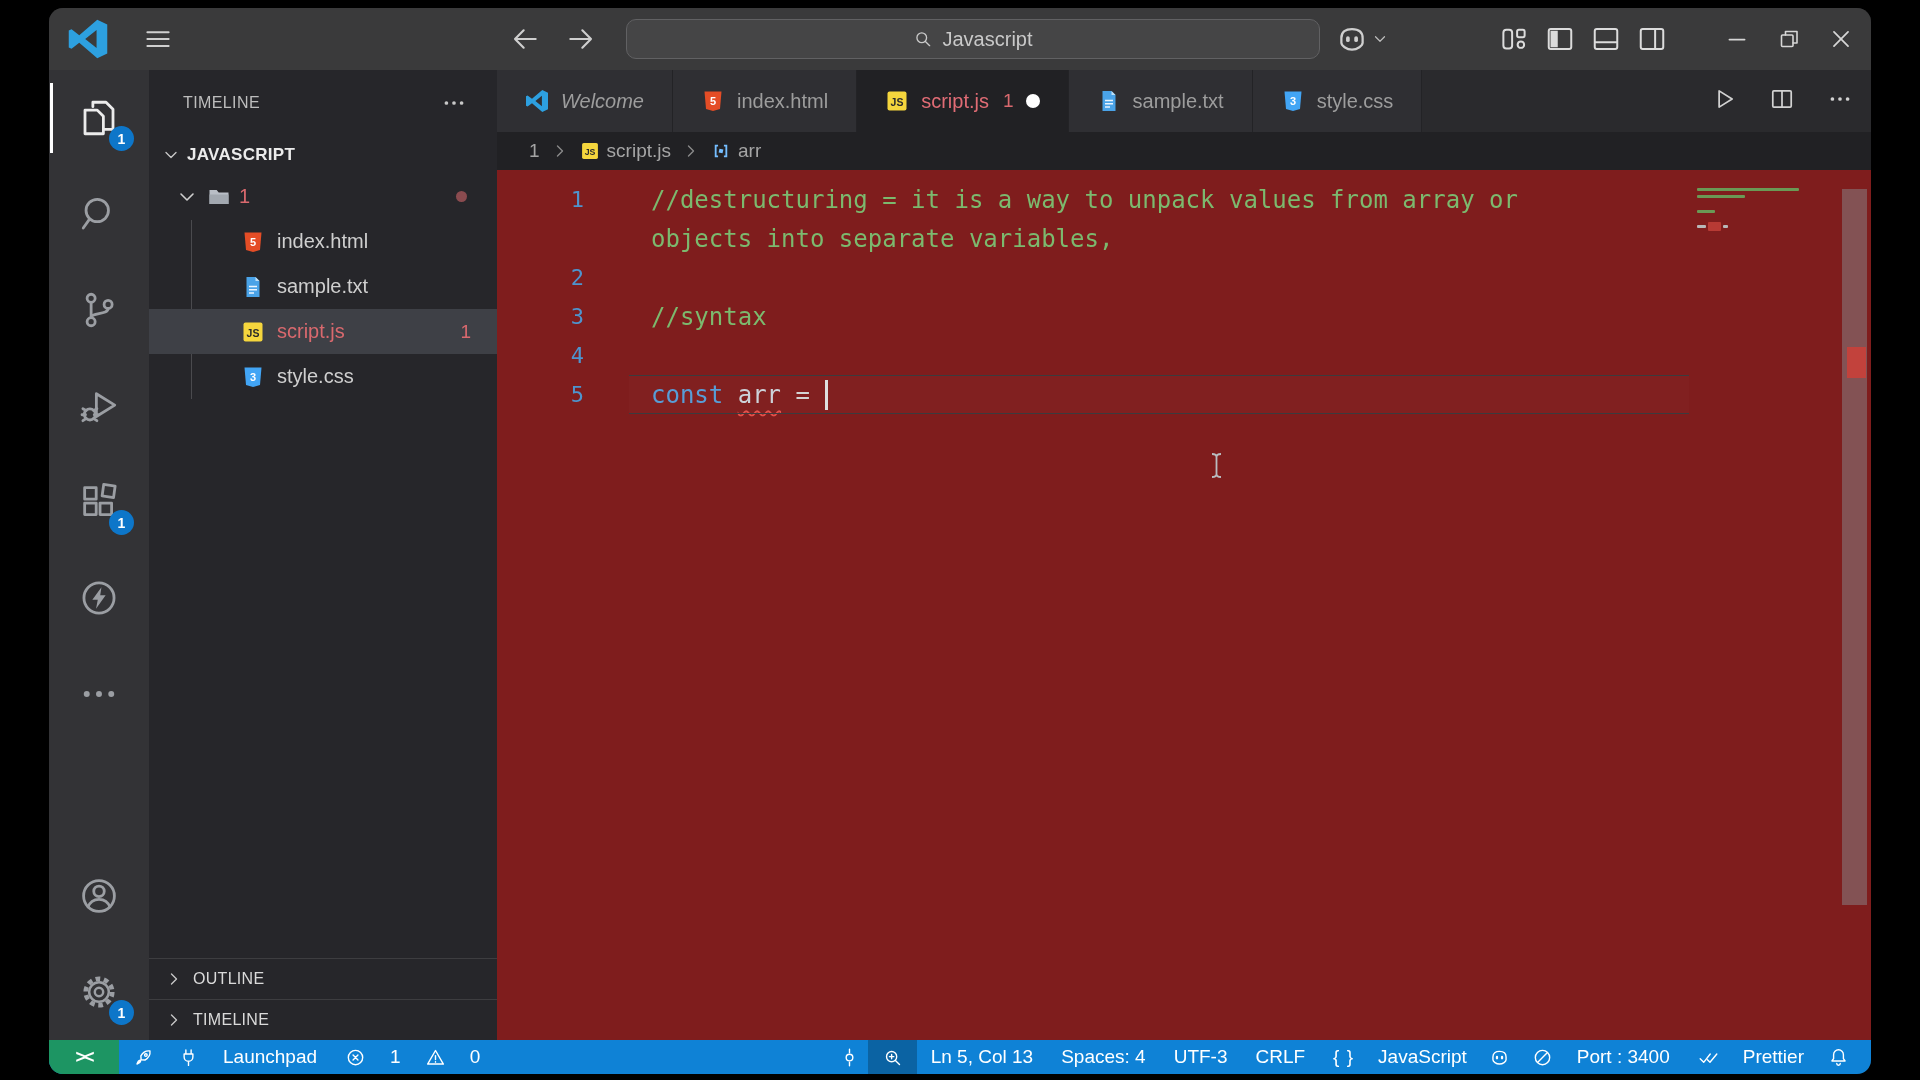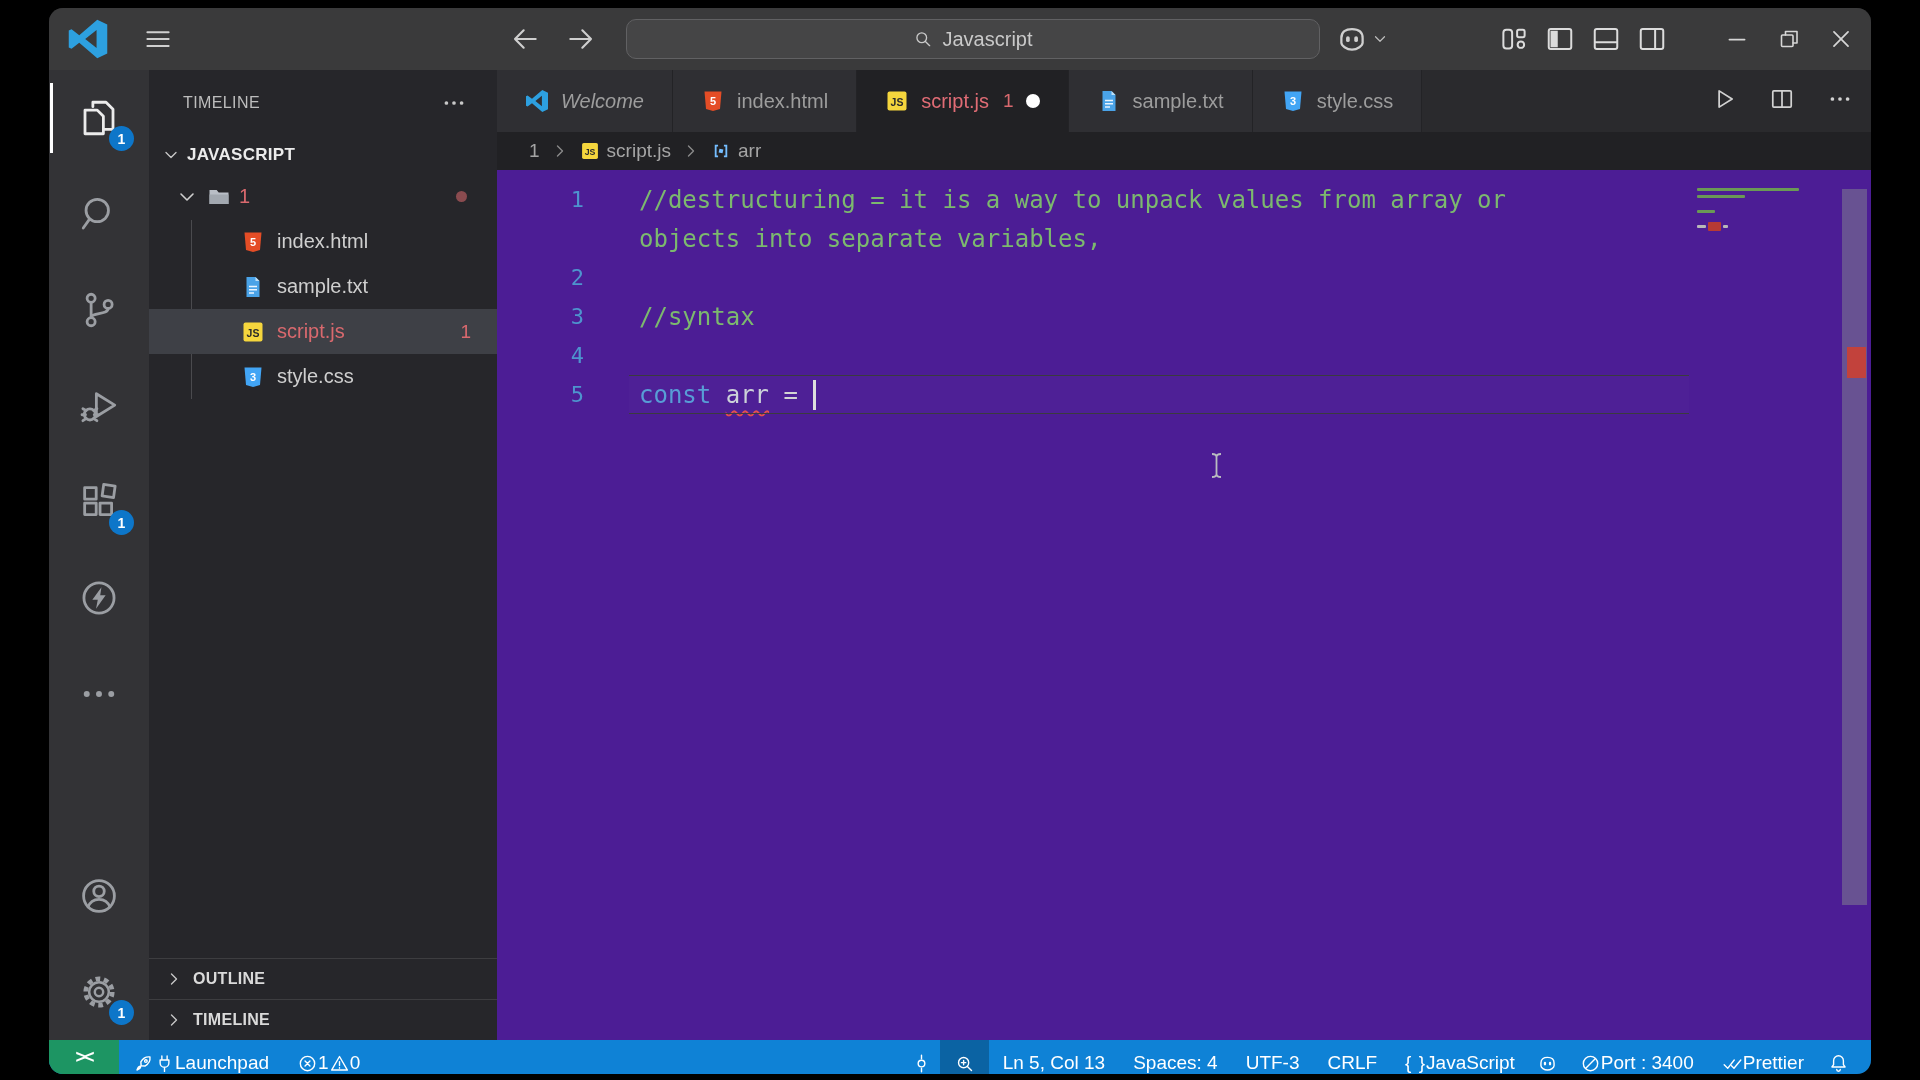--- a/index.html
+++ b/index.html
@@ -52,25 +52,25 @@
   .trow{height:45px;display:flex;align-items:center;font-size:20px;color:#cfcfcf;position:relative;cursor:default}
   .trow .icon svg{width:24px;height:24px}
   .trow.folder{padding-left:26px;gap:8px}
   .trow.file{padding-left:92px;gap:12px}
   .trow.selected{background:#3e4046}
   .t-error{color:#d9696e}
   .t-badge{margin-left:auto;margin-right:26px;color:#d9696e;font-size:19px}
   .t-dot{margin-left:auto;margin-right:30px;width:11px;height:11px;border-radius:50%;background:#8a4b4f}
   .sb-panels{position:absolute;left:0;right:0;bottom:0}
   .sb-panel{height:40px;border-top:1px solid #3d3d40;display:flex;align-items:center;gap:8px;
-    padding-left:14px;font-weight:bold;font-size:16px;color:#dadada;letter-spacing:.3px}
+    padding-left:14px;font-weight:normal;font-size:16px;color:#dadada;letter-spacing:.3px}
   .sb-panel .icon{color:#c8c8c8}
 
   
-  .editor{position:absolute;left:448px;top:62px;right:0;bottom:34px;background:#4c1d95}
+  .editor{position:absolute;left:448px;top:62px;right:0;bottom:34px;background:#7f1d1d}
   .tabbar{height:62px;background:#2a2a2d;display:flex;position:relative}
   .tab{display:flex;align-items:center;gap:12px;padding:0 28px;background:#2f2f33;
     border-right:1px solid #232326;font-size:20px;color:#9d9d9d;flex:none;cursor:default}
   .tab .icon svg{width:24px;height:24px}
   .tab.italic .tab-label{font-style:italic}
   .tab.active{background:#212124;color:#e06c75}
   .tab .err-count{color:#d9696e;font-size:19px;margin-left:2px}
   .tab .dirty-dot{width:14px;height:14px;border-radius:50%;background:#fff}
   .tab-actions{position:absolute;right:18px;top:0;height:62px;display:flex;align-items:center;gap:32px;color:#d2d2d2}
   .tab-actions .icon svg{width:26px;height:26px}
@@ -79,21 +79,21 @@
   .breadcrumb .icon svg{width:20px;height:20px}
   .bc-chev{color:#8b8b8b}
   .bc-item{display:flex;align-items:center;gap:7px}
 
   
   .code{position:relative;padding-top:10px}
   .crow{display:flex;align-items:center;height:39px;font-family:"DejaVu Sans Mono",monospace;
     font-size:24px;position:relative}
   .gutter{width:130px;flex:none;text-align:right;padding-right:43px;box-sizing:border-box;
     color:#4e94ce;font-size:22px}
-  .ctext{white-space:pre;margin-left:12px}
+  .ctext{white-space:pre;margin-left:24px}
   .tok-comment{color:#7cb96e}
   .tok-keyword{color:#569cd6}
   .tok-variable{color:#ccd2d9}
   .tok-plain{color:#d4d4d4}
   .squiggle{text-decoration-line:underline;text-decoration-style:wavy;text-decoration-color:#e4504a;
     text-decoration-thickness:2px;text-underline-offset:7px}
   .crow.current::before{content:"";position:absolute;left:132px;right:182px;top:0;bottom:0;
     border-top:1px solid #3b3b3e;border-bottom:1px solid #3b3b3e;background:rgba(255,255,255,.015)}
   .cursor{display:inline-block;width:3px;height:30px;background:#dedede;vertical-align:middle;margin-left:1px}
   #ibeam{position:absolute;left:712px;top:382px;color:#b9bcc0}
@@ -102,21 +102,21 @@
   .mm-bar{position:absolute;border-radius:1px}
   .vscroll{position:absolute;right:0;top:100px;width:34px;bottom:0}
   .vthumb{position:absolute;left:5px;right:4px;top:19px;height:716px;background:rgba(135,139,145,.48)}
   .vmark{position:absolute;left:10px;width:19px;top:177px;height:31px;background:#c2423c}
 
   
   .statusbar{position:absolute;left:0;right:0;bottom:0;height:34px;background:#0f82d6;display:flex;
     align-items:center;color:#fff;font-size:19px}
   .sb-remote{width:70px;height:34px;background:#1d9563;display:flex;align-items:center;
     justify-content:center;font-size:18px;font-weight:bold;letter-spacing:-2px;flex:none}
-  .sb-i{display:flex;align-items:flex-end;gap:0;height:34px;padding:0 14px;flex:none;cursor:default}
+  .sb-i{display:flex;align-items:center;gap:24px;height:34px;padding:0 14px;flex:none;cursor:default}
   .sb-i svg{width:21px;height:21px}
   .sb-spacer{flex:1}
   .sb-zoom{background:rgba(0,0,0,.24)}
   .braces{font-size:19px;letter-spacing:1px}
 </style>
 </head>
 <body>
 
 <div id="window">
 

